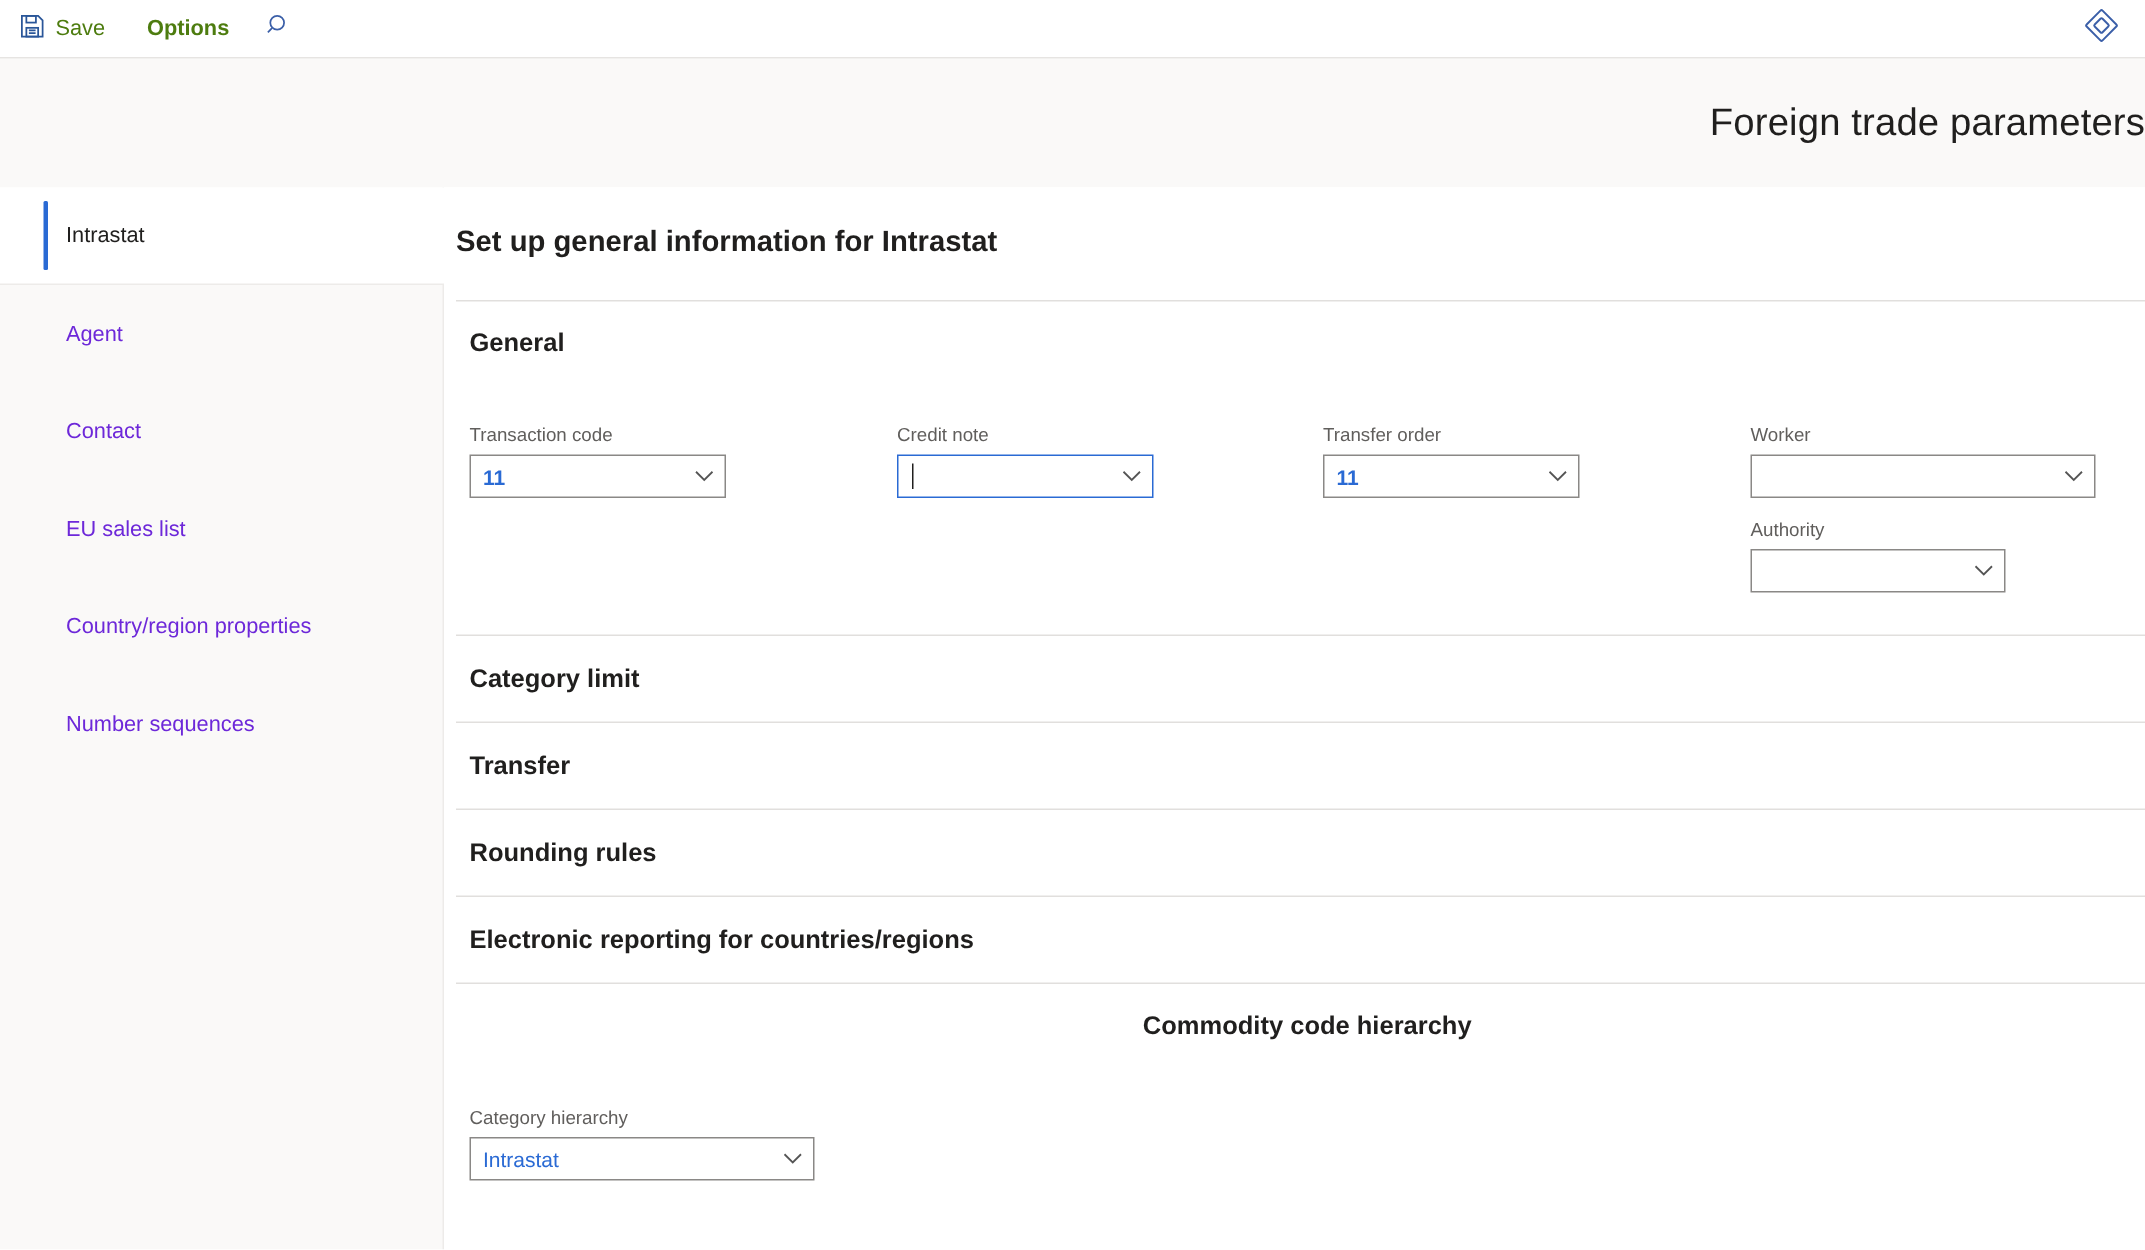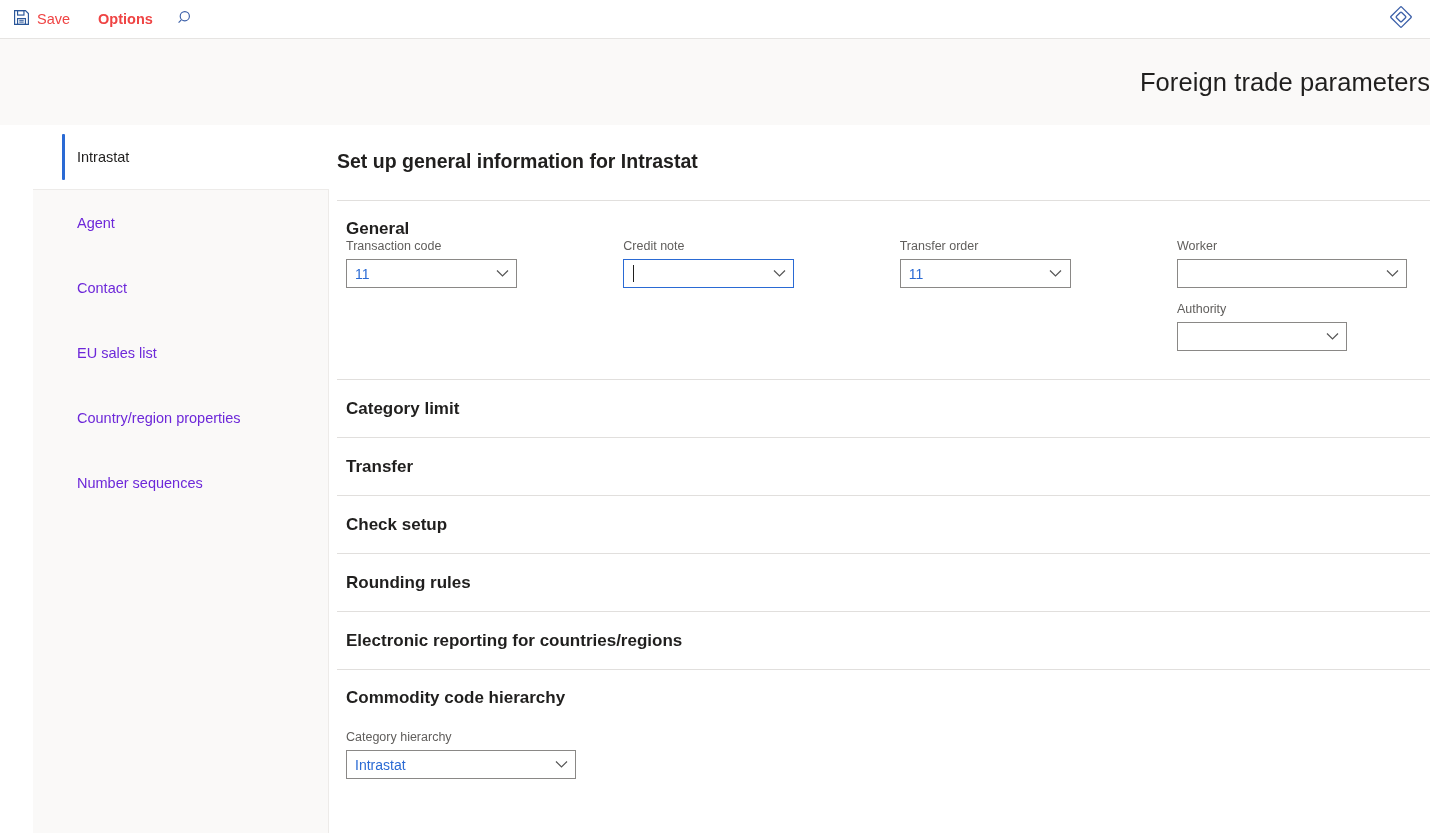--- a/index.html
+++ b/index.html
@@ -20,21 +20,21 @@
     display: flex;
     align-items: stretch;
     position: relative;
   }
   .cmd-group { display: flex; align-items: center; }
   .cmd-btn {
     display: flex; align-items: center; gap: 7px;
     height: 39px;
     padding: 0 13px;
     font-size: 14.5px;
-    color: #ef4444;
+    color: #4d7c0f;
     cursor: pointer;
     user-select: none;
     background: transparent;
     border: none;
     font-family: "Liberation Sans", sans-serif;
   }
   .cmd-sep {
     width: 1px; background: #e1dfdd;
     margin: 8px 0;
   }
@@ -65,21 +65,20 @@
     font-weight: 400;
     color: #201f1e;
     letter-spacing: 0.1px;
   }
 
   
   #body-split {
     display: flex;
     height: calc(833px - 39px - 86px);
     background: #ffffff;
-    padding-left: 33px;
   }
 
   
   #side-rail {
     width: 296px;
     flex: 0 0 296px;
     background: #faf9f8;
     border-right: 1px solid #edebe9;
     padding-top: 0px;
     position: relative;
@@ -153,20 +152,21 @@
     cursor: pointer;
   }
 
   
   #general-section { padding-top: 18px; padding-bottom: 14px; border-bottom: 1px solid #e1dfdd; }
   #general-section .section-title { }
 
   .field-grid {
     display: flex;
     padding-left: 9px;
+    margin-top: 44px;
   }
   .col { display: flex; flex-direction: column; }
   .col-1 { width: 285px; }
   .col-2 { width: 284px; }
   .col-3 { width: 285px; }
   .col-4 { width: 260px; }
 
   .field { margin-bottom: 14px; }
   .field-label {
     font-size: 12.5px;
@@ -206,28 +206,28 @@
   .caret {
     width: 1px;
     height: 17px;
     background: #201f1e;
     margin-left: 1px;
     animation: blink 1.06s step-end infinite;
   }
   @keyframes blink { 50% { opacity: 0; } }
 
   .w-170 { width: 170px; }
-  .w-171 { width: 171px; }
+  .w-171 { width: 171px; font-weight: bold; }
   .w-230 { width: 230px; }
 
   
   #commodity-section {
     padding-top: 18px;
   }
-  #commodity-section .section-title { margin-bottom: 22px; }
+  #commodity-section .section-title { margin-bottom: 22px; text-align: center; }
 </style>
 </head>
 <body>
 
 <div id="command-bar">
   <div class="cmd-group">
 
     <div class="cmd-btn">
       <span class="ico">
         <svg width="17" height="17" viewBox="0 0 16 16">
@@ -383,23 +383,20 @@
         </div>
       </div>
 
       <div class="collapsed-sec">
         <div class="section-title">Category limit</div>
       </div>
       <div class="collapsed-sec">
         <div class="section-title">Transfer</div>
       </div>
       <div class="collapsed-sec">
-        <div class="section-title">Check setup</div>
-      </div>
-      <div class="collapsed-sec">
         <div class="section-title">Rounding rules</div>
       </div>
       <div class="collapsed-sec">
         <div class="section-title">Electronic reporting for countries/regions</div>
       </div>
 
       <div id="commodity-section" class="section">
         <div class="section-title clickable">Commodity code hierarchy</div>
         <div class="field-grid">
           <div class="col">

